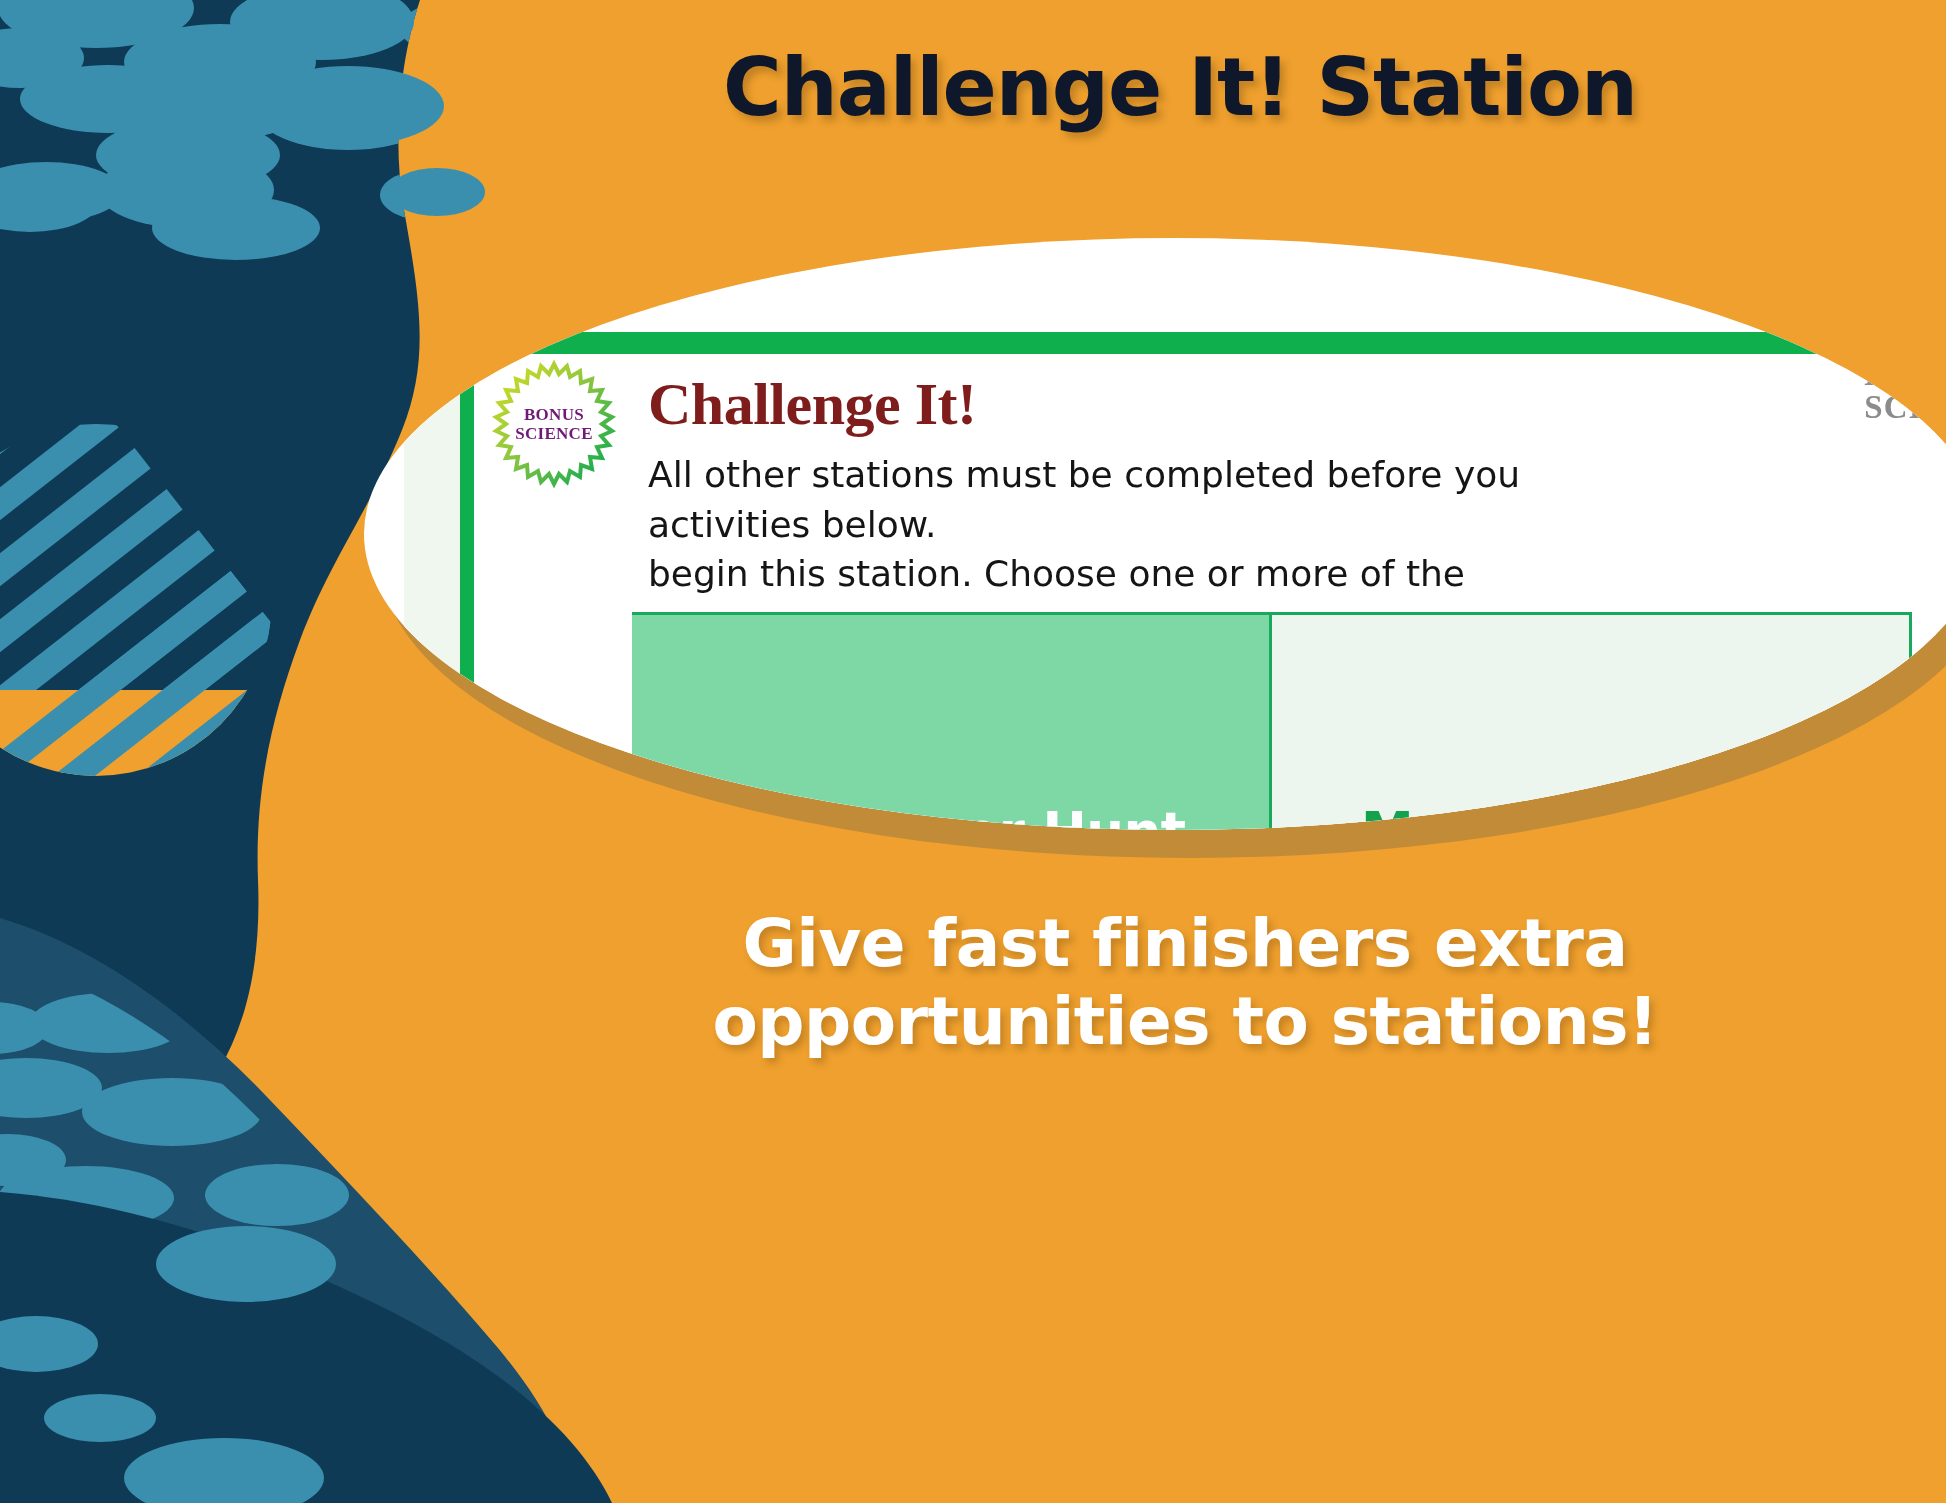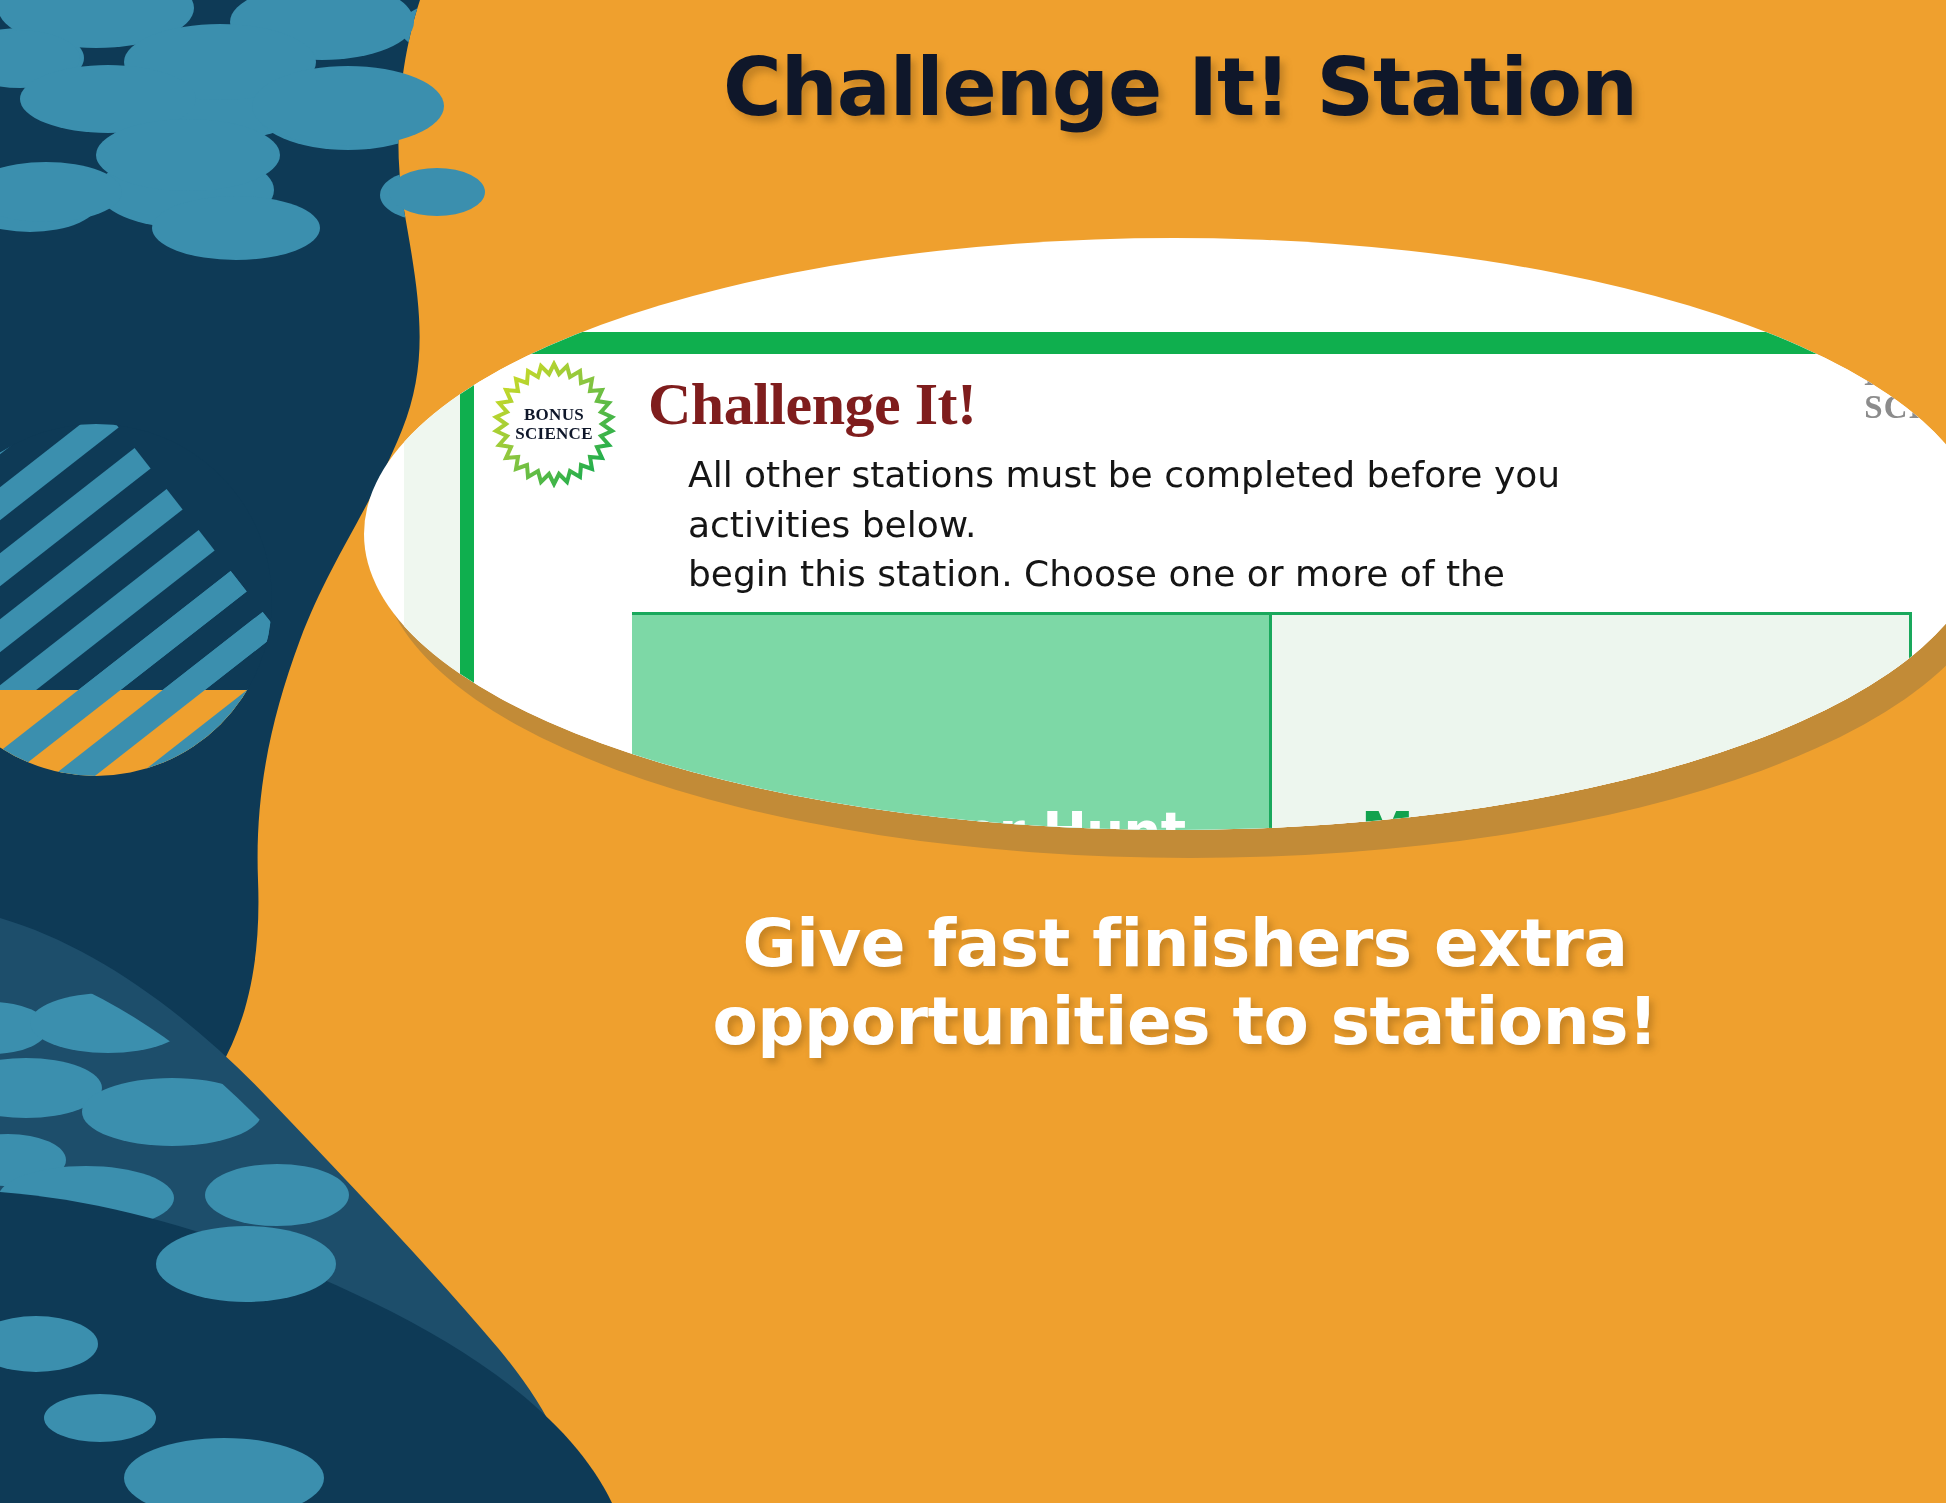--- a/index.html
+++ b/index.html
@@ -144,21 +144,21 @@
     width: 128px;
     height: 128px;
     display: flex;
     flex-direction: column;
     align-items: center;
     justify-content: center;
     font-family: "Liberation Serif", serif;
     font-weight: bold;
     font-size: 17px;
     line-height: 1.12;
-    color: #0f172a;
+    color: #701a75;
     letter-spacing: 0.3px;
     text-align: center;
   }
 
   .sheet-title {
     position: absolute;
     left: 284px;
     top: 136px;
     font-family: "Liberation Serif", serif;
     font-weight: bold;
@@ -172,21 +172,21 @@
     position: absolute;
     left: 284px;
     top: 212px;
     width: 900px;
     font-family: "DejaVu Sans", sans-serif;
     font-size: 36px;
     line-height: 1.38;
     color: #151515;
     text-align: justify;
   }
-  .sheet-body span { display: block; white-space: nowrap; margin-left: 40px; }
+  .sheet-body span { display: block; white-space: nowrap; }
 
   .logo {
     position: absolute;
     right: -34px;
     top: 120px;
     font-family: "Liberation Serif", serif;
     font-weight: bold;
     font-size: 33px;
     line-height: 1.0;
     color: #8C8C8C;

